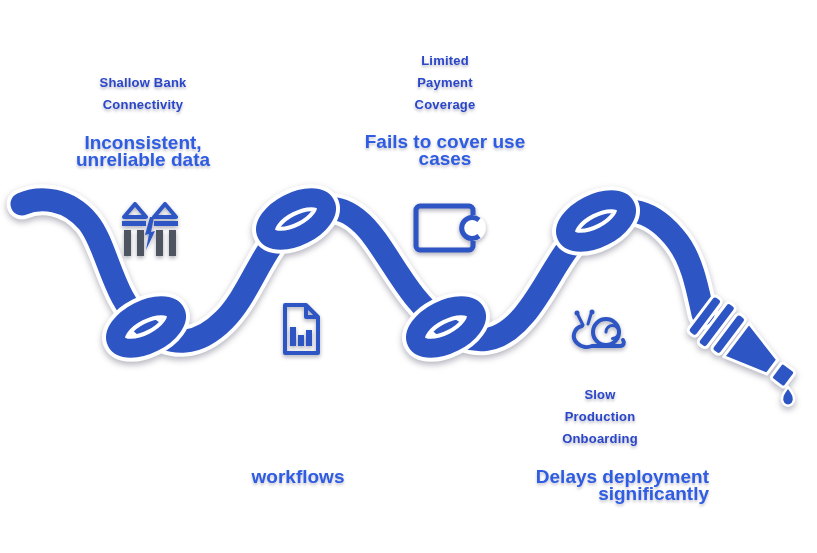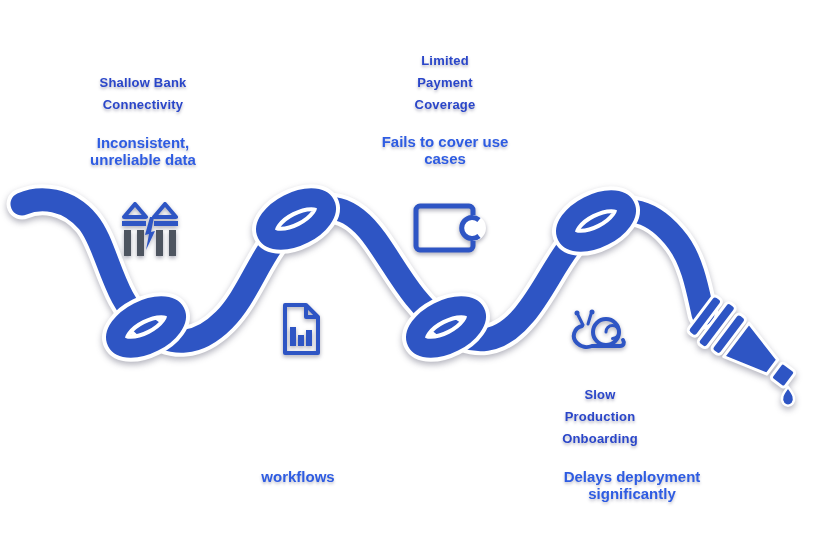--- a/index.html
+++ b/index.html
@@ -2,21 +2,21 @@
 <html style="--primary: #2e55c4; --heading: #2a46c9; --subtitle: #2e5ce2; --slate: #4e5560; --background: #ffffff;"><head>
 <meta charset="utf-8">
 <style>
   html,body{margin:0;padding:0;background:#fff;}
   .canvas{position:relative;width:817px;height:553px;background:var(--background,#ffffff);
           font-family:"Liberation Sans","DejaVu Sans",sans-serif;overflow:hidden;}
   .stage-title{position:absolute;width:230px;margin-left:-115px;text-align:center;
                font-weight:bold;font-size:13px;line-height:22px;color:var(--heading,#2a46c9);
                letter-spacing:.2px;text-shadow:0 2px 3px rgba(50,50,90,.35);}
   .stage-sub{position:absolute;width:210px;margin-left:-105px;text-align:center;
-             font-weight:bold;font-size:15px;line-height:17px;color:var(--subtitle,#2e5ce2);
+             font-weight:bold;font-size:19px;line-height:17px;color:var(--subtitle,#2e5ce2);
              text-shadow:0 2px 3px rgba(50,50,90,.3);}
   .line{display:block;}
   svg.icon{position:absolute;filter:drop-shadow(0 2px 2px rgba(40,40,70,.4));overflow:visible;}
   svg.hose-svg{position:absolute;left:0;top:0;filter:drop-shadow(0 3px 3px rgba(40,40,70,.35));}
   .casing{fill:none;stroke:#ffffff;stroke-width:31;stroke-linecap:round;stroke-linejoin:round;}
   .tube{fill:none;stroke:var(--primary,#2e55c4);stroke-width:23;stroke-linecap:round;stroke-linejoin:round;}
   .kcasing{fill:none;stroke:#ffffff;stroke-width:27;}
   .ktube{fill:none;stroke:var(--primary,#2e55c4);stroke-width:19;}
   .npart{fill:var(--primary,#2e55c4);stroke:#ffffff;stroke-width:3;stroke-linejoin:round;}
   .drop{fill:var(--primary,#2e55c4);stroke:#ffffff;stroke-width:2.5;}
@@ -126,18 +126,18 @@
     <path class="ib3" d="M13 19 L8 9"></path>
     <path class="ib3" d="M18 18 L21 8"></path>
     <circle class="if" cx="7" cy="7" r="2.5"></circle>
     <circle class="if" cx="22" cy="6" r="2.5"></circle>
   </svg>
   <div class="stage-title" style="left:600px;top:384px;">
     <span class="line">Slow</span>
     <span class="line">Production</span>
     <span class="line">Onboarding</span>
   </div>
-  <div class="stage-sub" style="left:632px;top:468px;">
+  <div class="stage-sub" style="left:604px;top:468px;text-align:right;">
     <span class="line">Delays deployment</span>
     <span class="line">significantly</span>
   </div>
 
 </div>
 
 </body></html>

